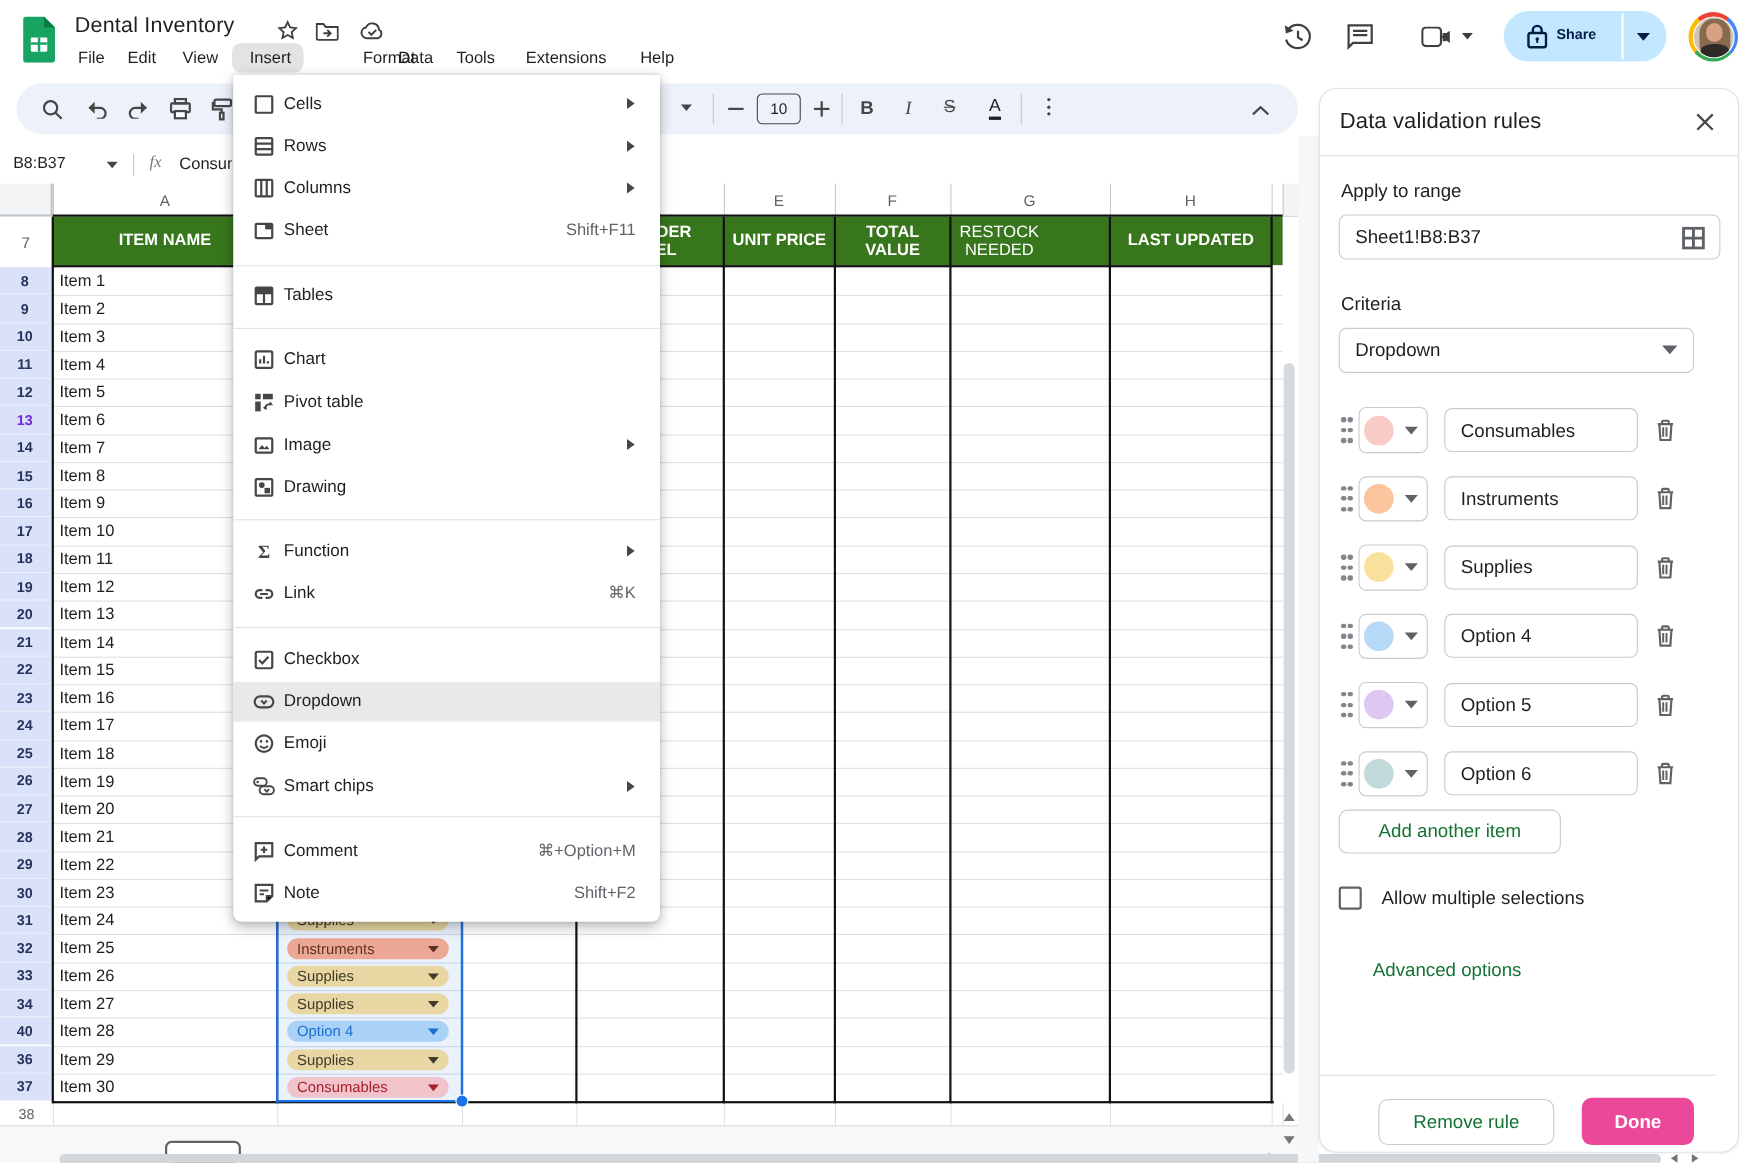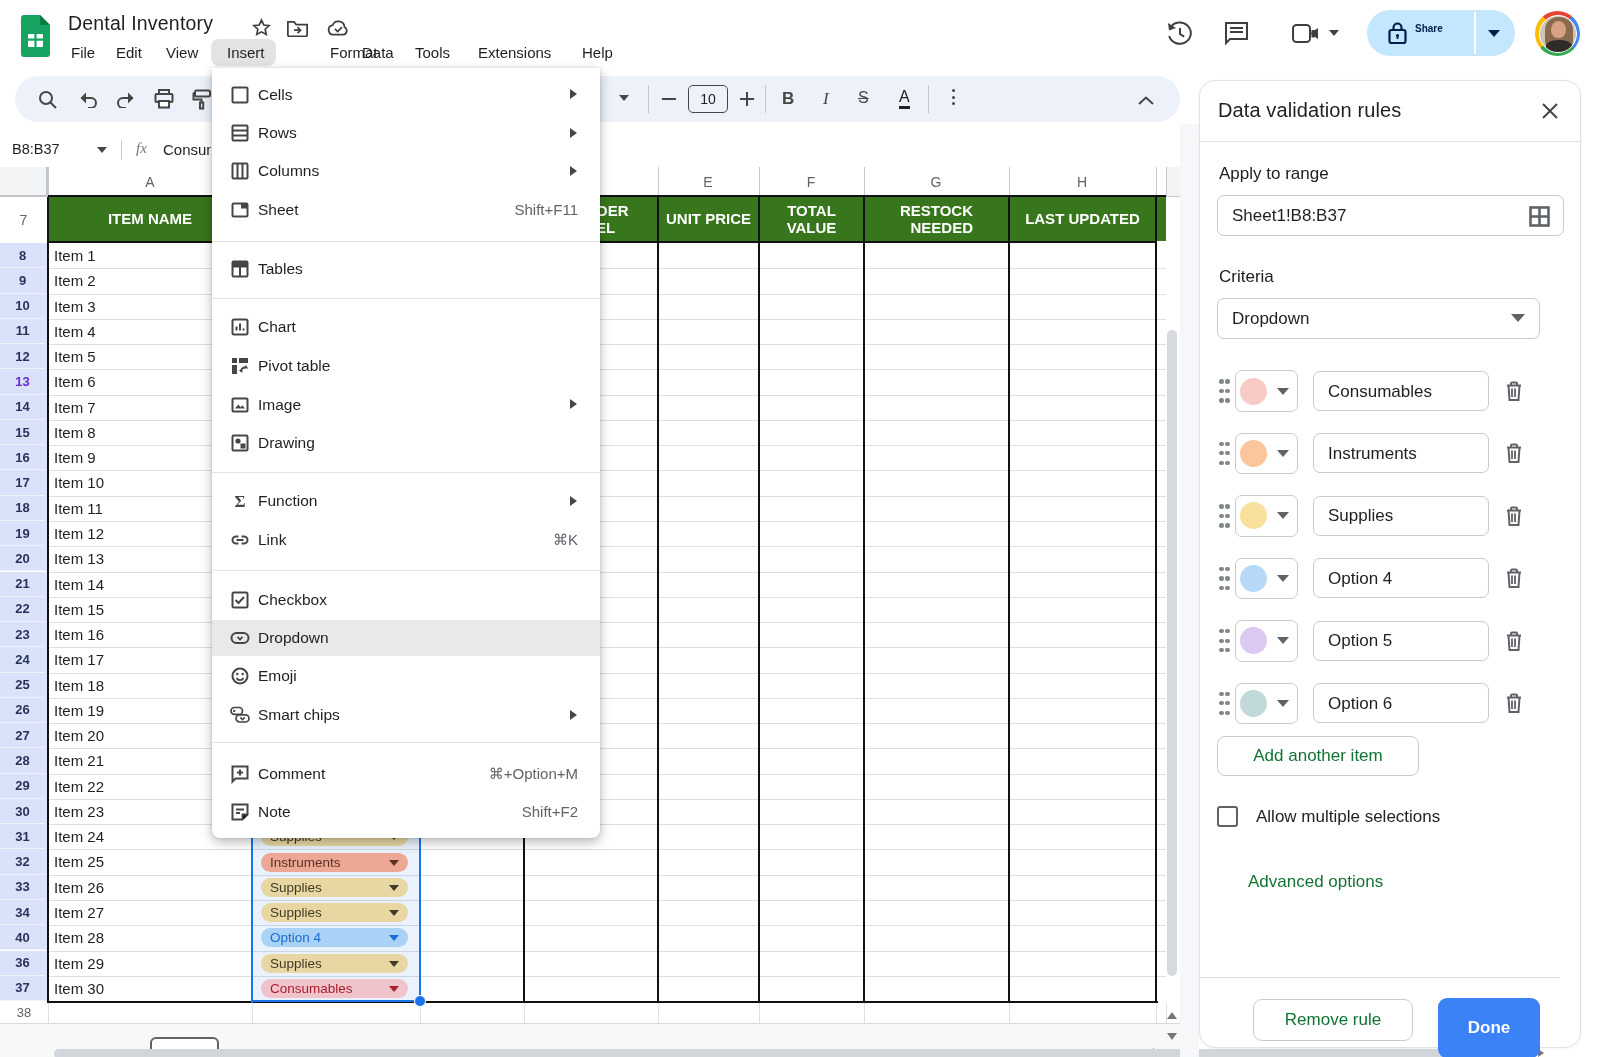--- a/index.html
+++ b/index.html
@@ -132,21 +132,21 @@
 <div class="abs" style="left:1009px;top:1003px;width:1px;height:20px;background:#dde0e4;"></div>
 <div class="abs" style="left:1156px;top:1003px;width:1px;height:20px;background:#dde0e4;"></div>
 <div class="abs" style="left:1166px;top:1003px;width:1px;height:20px;background:#dde0e4;"></div>
 <div class="abs" style="left:48px;top:197px;width:1118px;height:44px;background:#38761d;"></div>
 <div class="abs" style="left:48px;top:195px;width:1118px;height:2px;background:#111;"></div>
 <div class="abs" style="left:48px;top:241px;width:1108px;height:2px;background:#111;"></div>
 <div class="abs ctr" style="left:48px;top:197px;width:204px;height:44px;color:#fff;font-weight:bold;font-size:15px;line-height:17.5px;text-align:center;">ITEM NAME</div>
 <div class="abs ctr" style="left:524px;top:197px;width:134px;height:44px;color:#fff;font-weight:bold;font-size:15px;line-height:17.5px;text-align:center;">REORDER<br>LEVEL</div>
 <div class="abs ctr" style="left:658px;top:197px;width:101px;height:44px;color:#fff;font-weight:bold;font-size:15px;line-height:17.5px;text-align:center;">UNIT PRICE</div>
 <div class="abs ctr" style="left:759px;top:197px;width:105px;height:44px;color:#fff;font-weight:bold;font-size:15px;line-height:17.5px;text-align:center;">TOTAL<br>VALUE</div>
-<div class="abs ctr" style="left:864px;top:197px;width:145px;height:44px;color:#fff;font-weight:bold;font-size:15px;line-height:17.5px;text-align:right;">RESTOCK<br>NEEDED</div>
+<div class="abs ctr" style="left:836px;top:197px;width:145px;height:44px;color:#fff;font-weight:normal;font-size:15px;line-height:17.5px;text-align:center;">RESTOCK<br>NEEDED</div>
 <div class="abs ctr" style="left:1009px;top:197px;width:147px;height:44px;color:#fff;font-weight:bold;font-size:15px;line-height:17.5px;text-align:center;">LAST UPDATED</div>
 <div class="abs" style="left:47px;top:197px;width:2px;height:806px;background:#111;"></div>
 <div class="abs" style="left:251px;top:197px;width:2px;height:806px;background:#111;"></div>
 <div class="abs" style="left:419px;top:197px;width:2px;height:806px;background:#111;"></div>
 <div class="abs" style="left:523px;top:197px;width:2px;height:806px;background:#111;"></div>
 <div class="abs" style="left:657px;top:197px;width:2px;height:806px;background:#111;"></div>
 <div class="abs" style="left:758px;top:197px;width:2px;height:806px;background:#111;"></div>
 <div class="abs" style="left:863px;top:197px;width:2px;height:806px;background:#111;"></div>
 <div class="abs" style="left:1008px;top:197px;width:2px;height:806px;background:#111;"></div>
 <div class="abs" style="left:1155px;top:197px;width:2px;height:806px;background:#111;"></div>
@@ -266,21 +266,21 @@
       <path fill="#3c4043" d="M18 9.5 l8 -5.5 v11 Z M19.5 6 h3 v7.5 h-3 Z"></path>
     </svg>
 <div class="abs" style="left:1329px;top:30px;width:0;height:0;border-left:5.5px solid transparent;border-right:5.5px solid transparent;border-top:6.5px solid #3c4043;"></div>
 <div class="abs" style="left:1367px;top:10px;width:148px;height:46px;background:#c2e7ff;border-radius:23px;"></div>
 <svg class="abs" style="left:1388px;top:21px;" width="19" height="24" viewBox="0 0 19 24">
       <rect x="1.5" y="9" width="16" height="13" rx="2" fill="none" stroke="#041e49" stroke-width="2.2"></rect>
       <path fill="none" stroke="#041e49" stroke-width="2.2" d="M5.5 9 V6.5 a4 4 0 0 1 8 0 V9"></path>
       <circle cx="9.5" cy="14.5" r="1.6" fill="#041e49"></circle>
       <rect x="8.6" y="15" width="1.8" height="3" fill="#041e49"></rect>
     </svg>
-<div class="abs" style="left:1415px;top:23px;font-size:10px;font-weight:600;color:#041e49;">Share</div>
+<div class="abs" style="left:1415px;top:23px;font-size:13px;font-weight:600;color:#041e49;">Share</div>
 <div class="abs" style="left:1474px;top:12px;width:1.5px;height:42px;background:#fff;"></div>
 <div class="abs" style="left:1488px;top:30px;width:0;height:0;border-left:6px solid transparent;border-right:6px solid transparent;border-top:7px solid #041e49;"></div>
 <div class="abs" style="left:1535px;top:11px;width:45px;height:45px;border-radius:50%;background:conic-gradient(from -40deg,#ea4335 0 22%,#4285f4 22% 48%,#34a853 48% 75%,#fbbc04 75% 100%);display:flex;align-items:center;justify-content:center;">
 <div style="width:38px;height:38px;border-radius:50%;background:#cfc4b8;position:relative;overflow:hidden;border:1.5px solid #fff;">
 <div style="position:absolute;left:5px;top:1px;width:28px;height:34px;background:#8a6a4d;border-radius:13px 13px 10px 10px;"></div>
 <div style="position:absolute;left:11.5px;top:5px;width:15px;height:17px;background:#d9a183;border-radius:50% 50% 45% 45%;"></div>
 <div style="position:absolute;left:6px;top:24px;width:26px;height:14px;background:#2e2a28;border-radius:45% 45% 0 0;"></div>
 </div>
     </div>
 <div class="abs" style="left:15px;top:76px;width:1165px;height:46px;background:#edf2fa;border-radius:23px;"></div>
@@ -545,13 +545,13 @@
 <svg class="abs" style="left:1503px;top:692.3px;" width="21" height="22" viewBox="0 0 21 22">
       <path fill="none" stroke="#5f6368" stroke-width="2" d="M4 5.5 h14 M8 5.5 V3.5 a1 1 0 0 1 1-1 h4 a1 1 0 0 1 1 1 V5.5 M5.5 5.5 l1 14.5 h9 l1-14.5"></path>
       <path stroke="#5f6368" stroke-width="1.8" d="M9 8.5 v8.5 M12 8.5 v8.5"></path>
     </svg>
 <div class="abs ctr" style="left:1217px;top:736px;width:202px;height:40px;border:1px solid #c8cacd;border-radius:8px;font-size:17px;font-weight:500;color:#137333;">Add another item</div>
 <div class="abs" style="left:1217px;top:806px;width:21px;height:21px;border:2px solid #5f6368;border-radius:3px;"></div>
 <div class="abs" style="left:1256px;top:807px;font-size:17px;color:#1f1f1f;">Allow multiple selections</div>
 <div class="abs" style="left:1248px;top:872px;font-size:17px;font-weight:500;color:#137333;">Advanced options</div>
 <div class="abs" style="left:1200px;top:977px;width:360px;height:1px;background:#dadce0;"></div>
 <div class="abs ctr" style="left:1253px;top:999px;width:160px;height:42px;border:1px solid #c8cacd;border-radius:9px;background:#fff;font-size:17px;font-weight:500;color:#137333;">Remove rule</div>
-<div class="abs ctr" style="left:1438px;top:998px;width:102px;height:60px;border-radius:9px;background:#3b82f6;font-size:17px;font-weight:600;color:#fff;">Done</div>
+<div class="abs ctr" style="left:1438px;top:998px;width:102px;height:43px;border-radius:9px;background:#ec4899;font-size:17px;font-weight:600;color:#fff;">Done</div>
 </div>
 </body></html>

